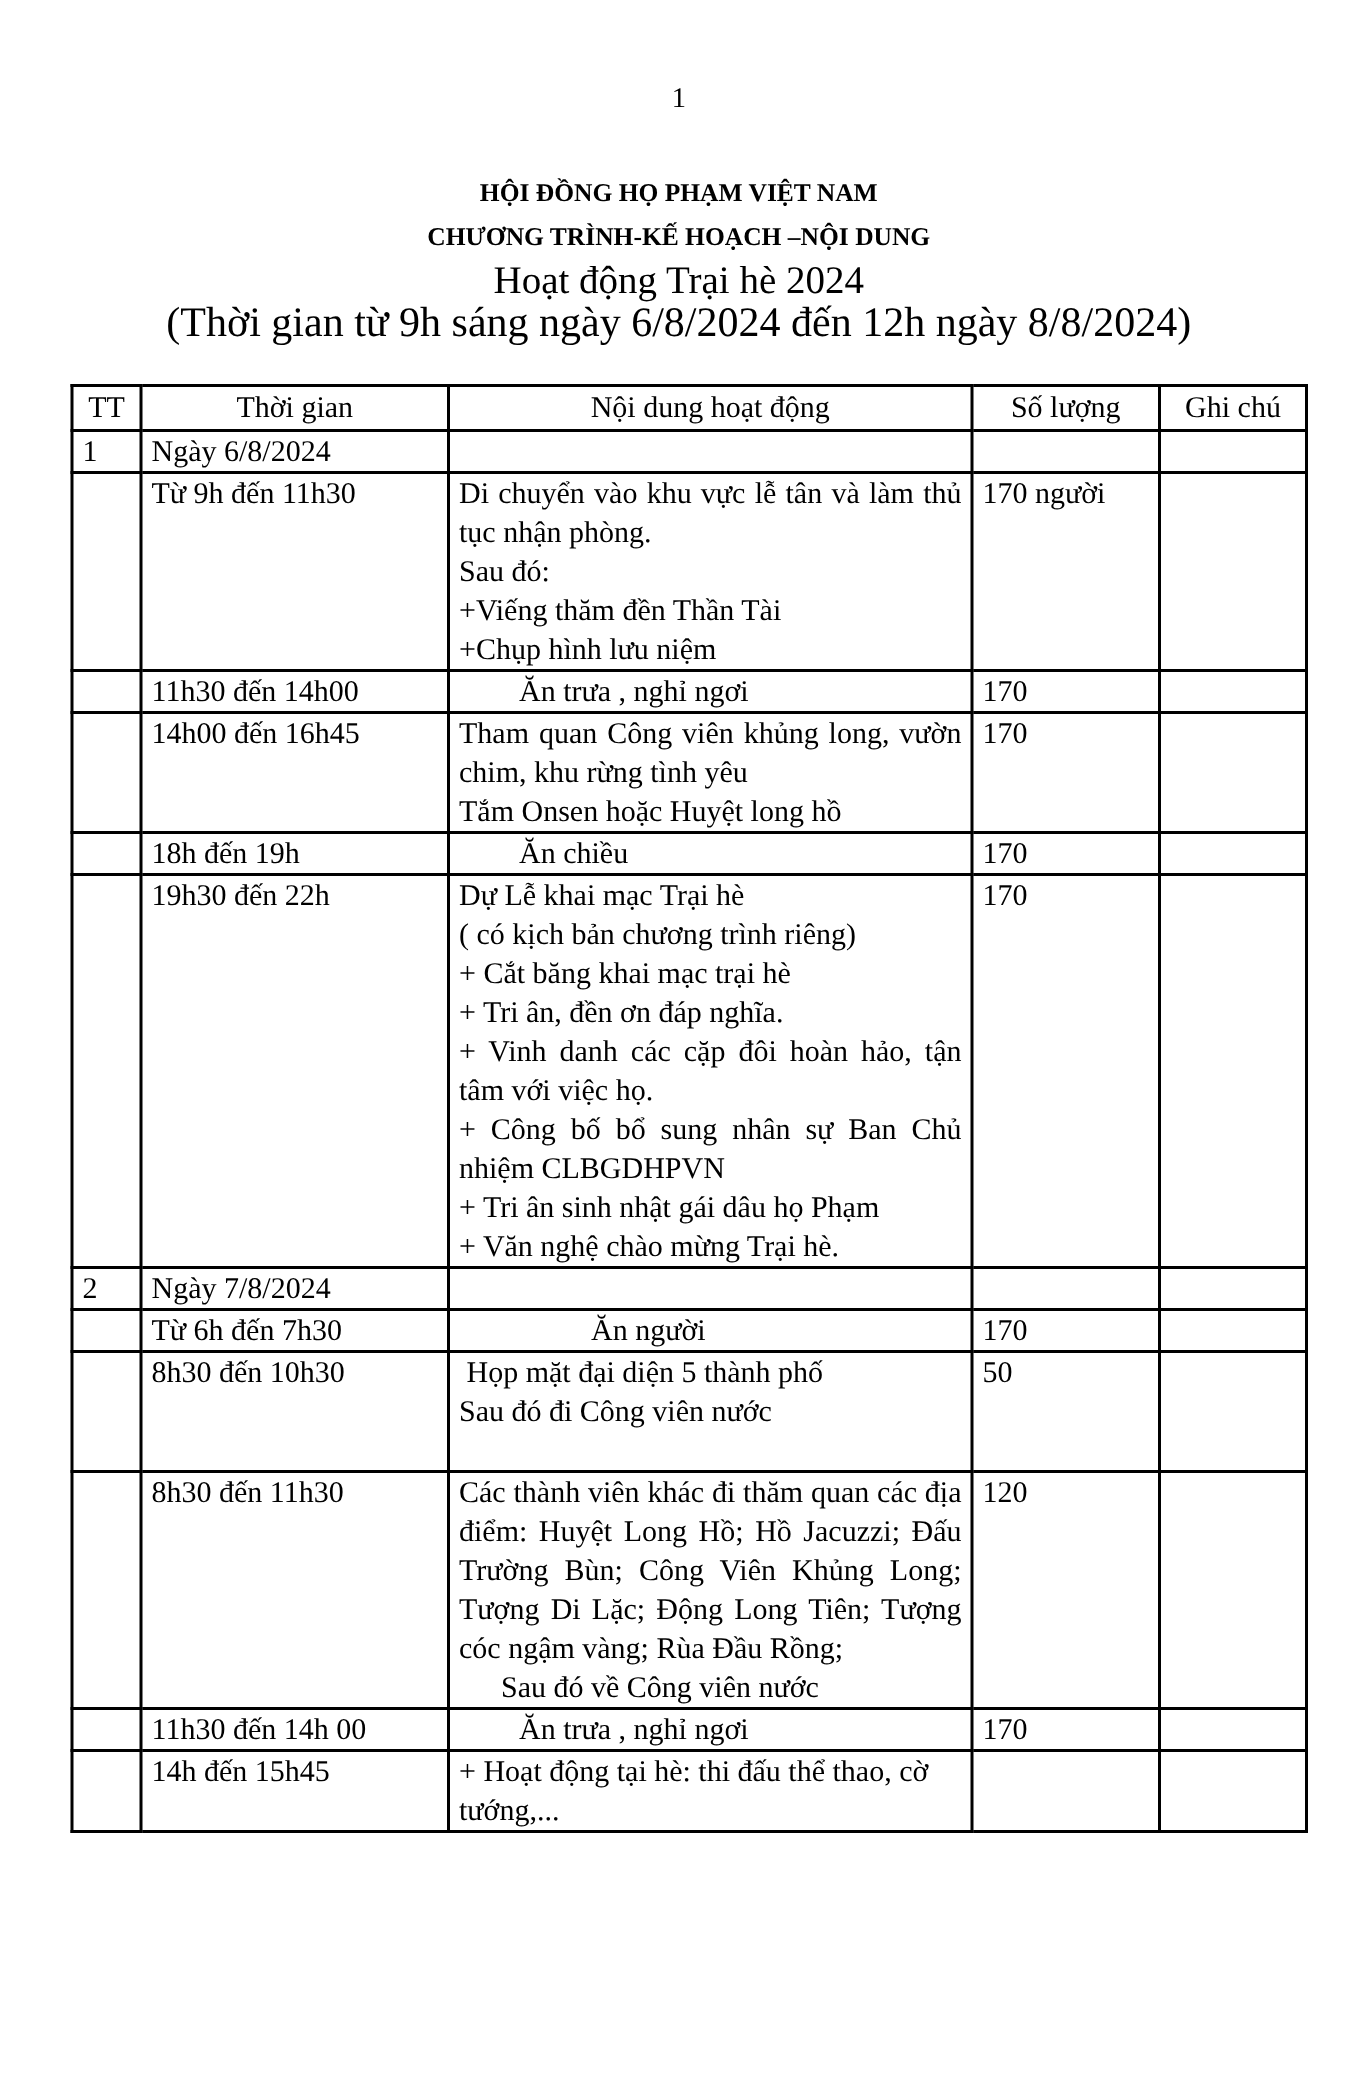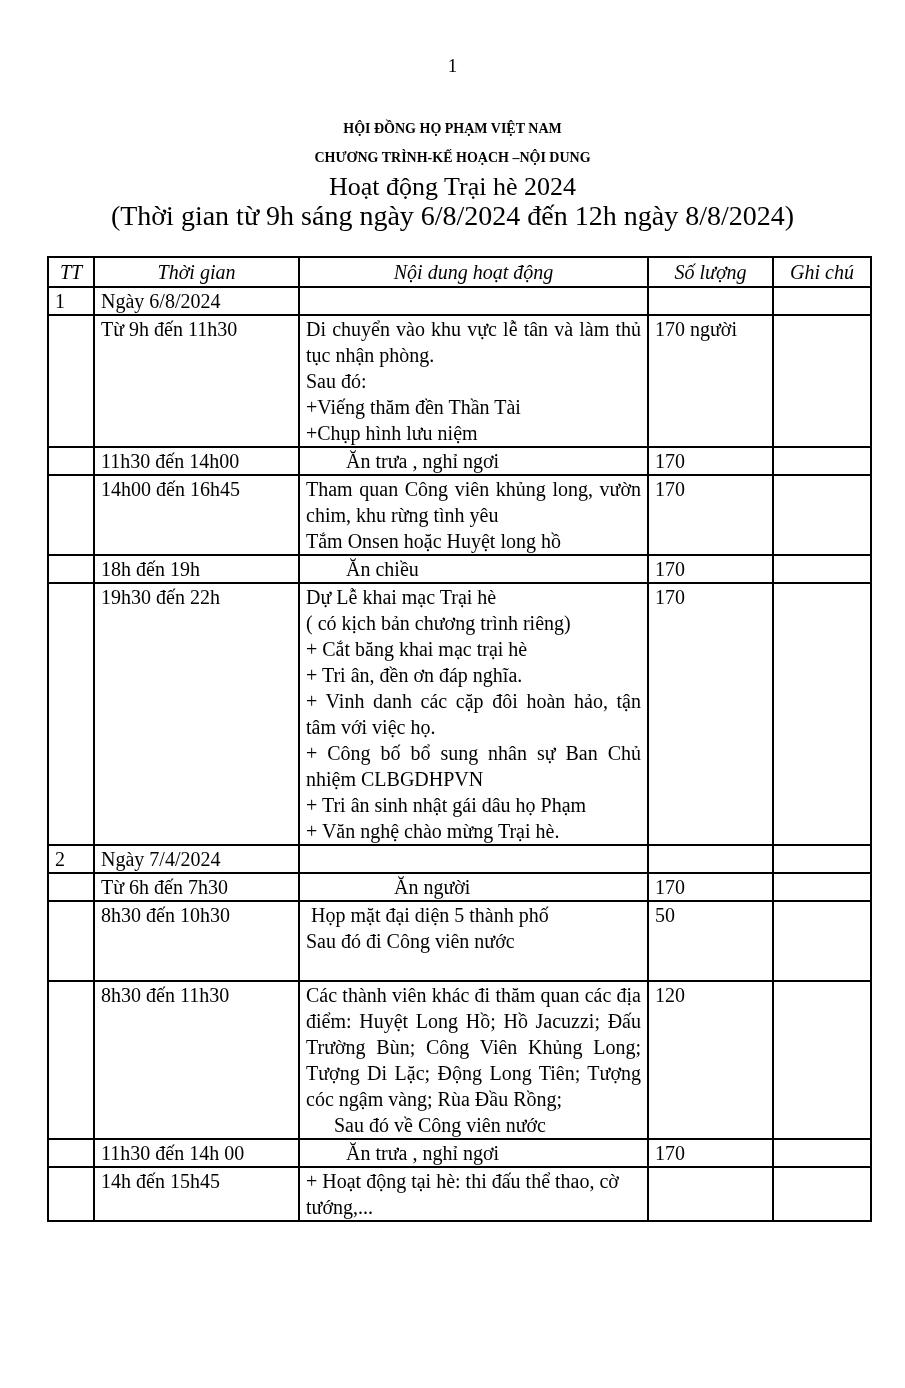--- a/index.html
+++ b/index.html
@@ -13,21 +13,21 @@
     overflow: hidden;
   }
   .page-number {
     padding-top: 54px;
     text-align: center;
     font-size: 19px;
     line-height: 24px;
   }
   .doc-header { margin-top: 36px; text-align: center; }
   .doc-title {
-    font-size: 14px;
+    font-size: 17px;
     font-weight: bold;
     line-height: 29px;
   }
   .doc-title-sub {
     font-size: 26px;
     font-weight: normal;
     line-height: 29px;
   }
   .doc-timespan {
     font-size: 28px;
@@ -41,21 +41,21 @@
   }
   table.schedule th, table.schedule td {
     border: 2px solid #000000;
     vertical-align: top;
     font-size: 20px;
     line-height: 26px;
     padding: 0 6px;
     font-weight: normal;
     overflow: hidden;
   }
-  table.schedule th { text-align: center; padding: 1px 4px; font-style: italic; }
+  table.schedule th { text-align: center; padding: 1px 4px; }
   td.cell-tt { padding-left: 10px; }
   td.cell-quantity { }
   .bold { font-weight: normal; }
   .para { min-height: 26px; }
   .justify { text-align: justify; }
   .indent-xs { padding-left: 5px; }
   .indent-sm { padding-left: 28px; }
   .indent-lg { padding-left: 40px; }
   .indent-xl { padding-left: 88px; }
   .time-indent { padding-left: 18px; }
@@ -150,21 +150,21 @@
             <div class="para justify">+ Vinh danh các cặp đôi hoàn hảo, tận tâm với việc họ.</div>
             <div class="para justify">+ Công bố bổ sung nhân sự Ban Chủ nhiệm CLBGDHPVN</div>
             <div class="para">+ Tri ân sinh nhật gái dâu họ Phạm</div>
             <div class="para">+ Văn nghệ chào mừng Trại hè.</div>
           </td>
           <td class="cell-quantity">170</td>
           <td class="cell-note"></td>
         </tr>
         <tr>
           <td class="cell-tt bold">2</td>
-          <td class="cell-time bold">Ngày 7/4/2024</td>
+          <td class="cell-time bold">Ngày 7/8/2024</td>
           <td class="cell-content"></td>
           <td class="cell-quantity"></td>
           <td class="cell-note"></td>
         </tr>
         <tr>
           <td class="cell-tt"></td>
           <td class="cell-time">Từ 6h đến 7h30</td>
           <td class="cell-content">
             <div class="para indent-xl">Ăn người</div>
           </td>

